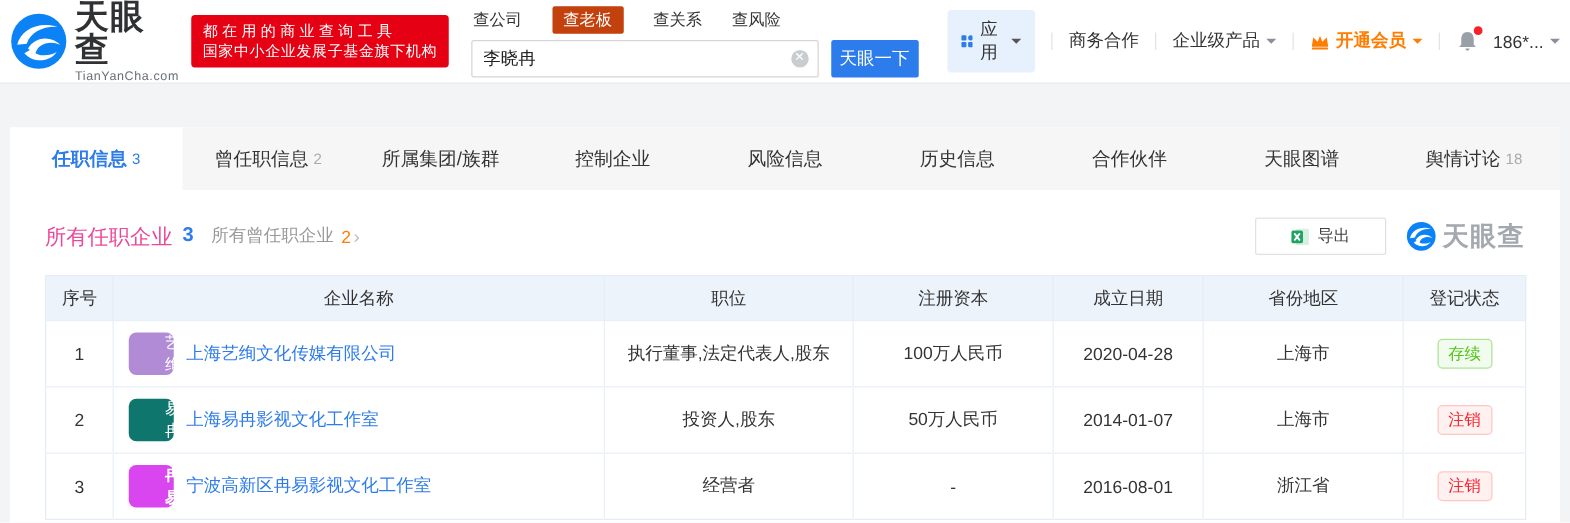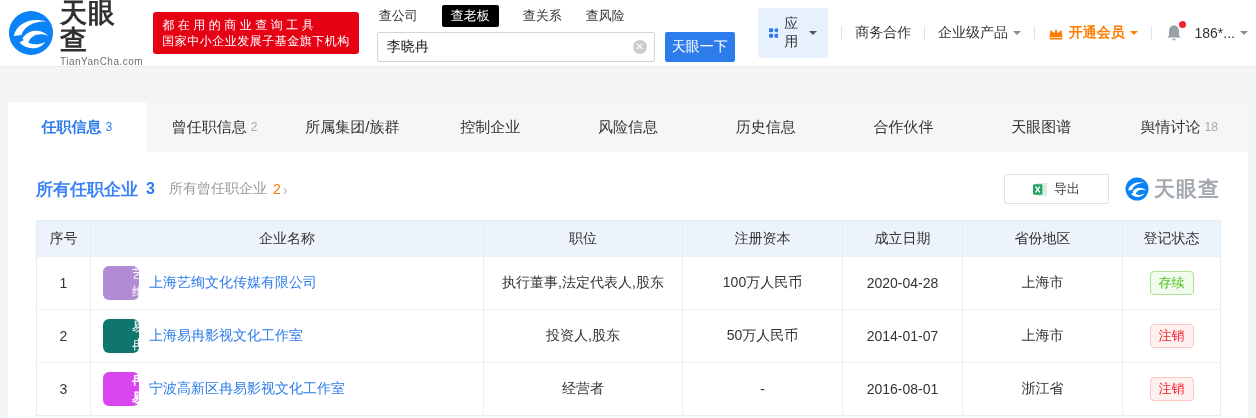--- a/index.html
+++ b/index.html
@@ -14,21 +14,21 @@
   .logo-title { font-size:27px; font-weight:bold; color:#303133; letter-spacing:1px; }
   .logo-sub { font-size:10px; color:#6a6f76; margin-top:3px; letter-spacing:.5px; }
 
   .promo { background:#e60013; color:#fff; border-radius:3px; padding:5px 9px; margin-left:10px; line-height:16px; font-size:12px; white-space:nowrap; }
   .promo-line1 { letter-spacing:3.5px; }
   .promo-line2 { letter-spacing:.5px; }
 
   .search-block { margin-left:18px; width:395px; }
   .search-tabs { display:flex; align-items:flex-end; gap:24px; font-size:13px; margin-bottom:5px; padding-left:2px; }
   .search-tab { color:#333; padding:2px 0; cursor:pointer; }
-  .search-tab.active { background:#000000; color:#fff; padding:2px 9px; border-radius:2px; }
+  .search-tab.active { background:#c2410c; color:#fff; padding:2px 9px; border-radius:2px; }
   .search-row { display:flex; align-items:center; }
   .search-input-wrap { position:relative; width:278px; }
   .search-input { width:100%; height:30px; border:1px solid #d5d5d5; border-radius:2px; font-size:14px; padding:0 28px 0 9px; color:#222; outline:none; font-family:inherit; }
   .clear-icon { position:absolute; right:8px; top:8px; width:14px; height:14px; background:#c9ccd1; color:#fff; border-radius:50%; font-size:10px; line-height:14px; text-align:center; cursor:pointer; }
   .search-btn { margin-left:10px; height:30px; width:70px; background:#2d7ceb; color:#fff; border:none; border-radius:2px; font-size:14px; cursor:pointer; font-family:inherit; }
 
   .header-nav { margin-left:auto; display:flex; align-items:center; font-size:14px; color:#333; gap:0; }
   .hsep { width:1px; height:14px; background:#e3e3e3; margin:0 13px; }
   .apps-pill { display:flex; align-items:center; gap:6px; background:#e7f1fd; border-radius:3px; padding:7px 11px; cursor:pointer; }
   .nav-item { display:flex; align-items:center; gap:5px; cursor:pointer; white-space:nowrap; }
@@ -46,21 +46,21 @@
 
   .tabbar { display:flex; background:#f6f6f6; height:50px; }
   .tab { flex:1; display:flex; align-items:center; justify-content:center; gap:4px; font-size:15px; color:#333; cursor:pointer; white-space:nowrap; }
   .tab.active { background:#fff; color:#2d7ceb; font-weight:bold; }
   .tab-count { font-size:12px; color:#aaa; font-weight:normal; }
   .tab.active .tab-count { color:#2d7ceb; }
   .tab-count:empty { display:none; }
 
   .content { padding:16px 28px 0; }
   .section-head { display:flex; align-items:center; margin:6px 0 16px; }
-  .sec-title { font-size:17px; font-weight:bold; color:#3b82f6; }
+  .sec-title { font-size:17px; font-weight:normal; color:#ec4899; }
   .sec-count { font-size:16px; font-weight:bold; color:#2d7ceb; margin:0 4px 0 8px; }
   .sec-alt { font-size:14px; color:#999; margin-left:10px; cursor:pointer; display:flex; align-items:center; }
   .sec-alt-count { color:#ff7d00; margin-left:6px; }
   .sec-chevron { color:#b9bec6; font-size:15px; margin-left:2px; }
   .head-right { margin-left:auto; display:flex; align-items:center; gap:16px; }
   .export-btn { display:flex; align-items:center; gap:6px; border:1px solid #e1e1e1; border-radius:2px; background:#fff; height:30px; padding:0 28px; font-size:13px; color:#404040; cursor:pointer; font-family:inherit; }
   .watermark { display:flex; align-items:center; gap:5px; }
   .wm-text { font-size:21px; font-weight:bold; color:#a4a9b0; letter-spacing:1px; }
 
   

